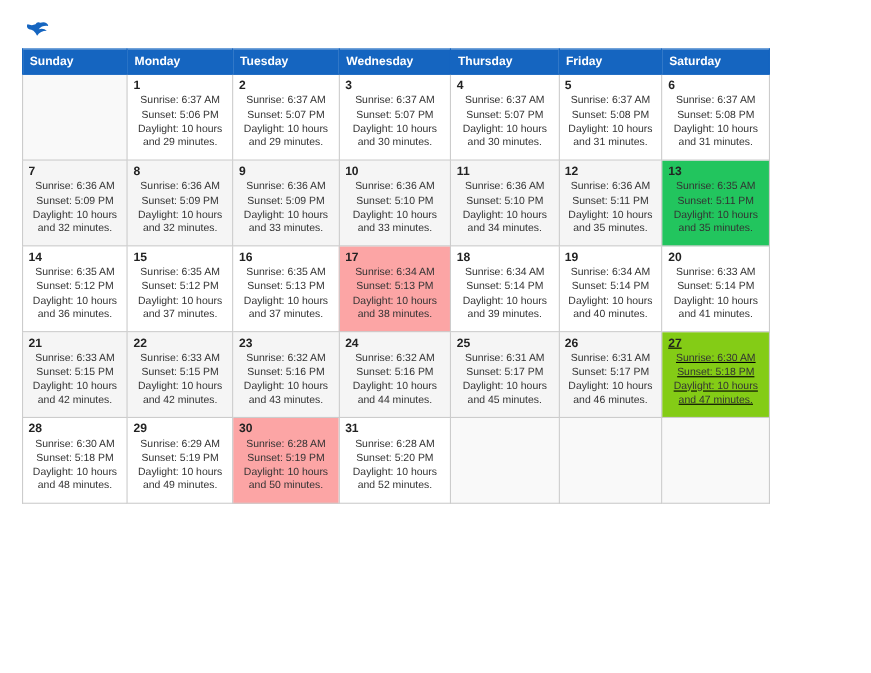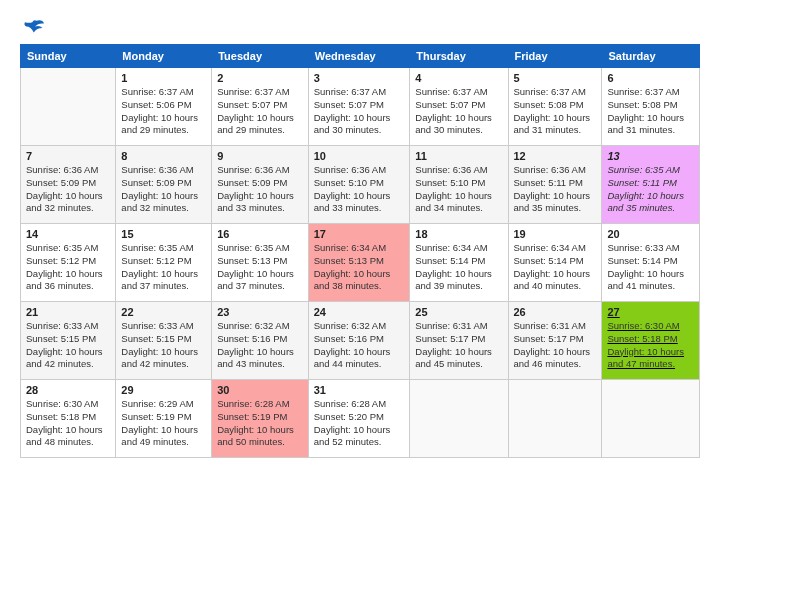--- a/index.html
+++ b/index.html
@@ -86,20 +86,21 @@
       font-weight: bold;
       font-size: 11px;
       color: #222;
       display: block;
       margin-bottom: 2px;
     }
     .day-info {
       font-size: 9.5px;
       color: #333;
       line-height: 1.35;
+      text-align: center;
     }
     .empty-cell {
       background: #f9f9f9 !important;
     }
   </style>
 </head>
 <body>
 
 <div class="container">
   <div class="header-area">
@@ -177,21 +178,21 @@
             <div class="day-info">Sunrise: 6:36 AM<br>Sunset: 5:10 PM<br>Daylight: 10 hours<br>and 33 minutes.</div>
           </td>
           <td style="background: rgb(245, 245, 245);">
             <span class="day-num">11</span>
             <div class="day-info">Sunrise: 6:36 AM<br>Sunset: 5:10 PM<br>Daylight: 10 hours<br>and 34 minutes.</div>
           </td>
           <td style="background: rgb(245, 245, 245);">
             <span class="day-num">12</span>
             <div class="day-info">Sunrise: 6:36 AM<br>Sunset: 5:11 PM<br>Daylight: 10 hours<br>and 35 minutes.</div>
           </td>
-          <td style="background: #f0abfc; font-style: italic;">
+          <td style="background: #22c55e;">
             <span class="day-num">13</span>
             <div class="day-info">Sunrise: 6:35 AM<br>Sunset: 5:11 PM<br>Daylight: 10 hours<br>and 35 minutes.</div>
           </td>
         </tr>
         <tr>
           <td style="background: rgb(255, 255, 255);">
             <span class="day-num">14</span>
             <div class="day-info">Sunrise: 6:35 AM<br>Sunset: 5:12 PM<br>Daylight: 10 hours<br>and 36 minutes.</div>
           </td>
           <td style="background: rgb(255, 255, 255);">

